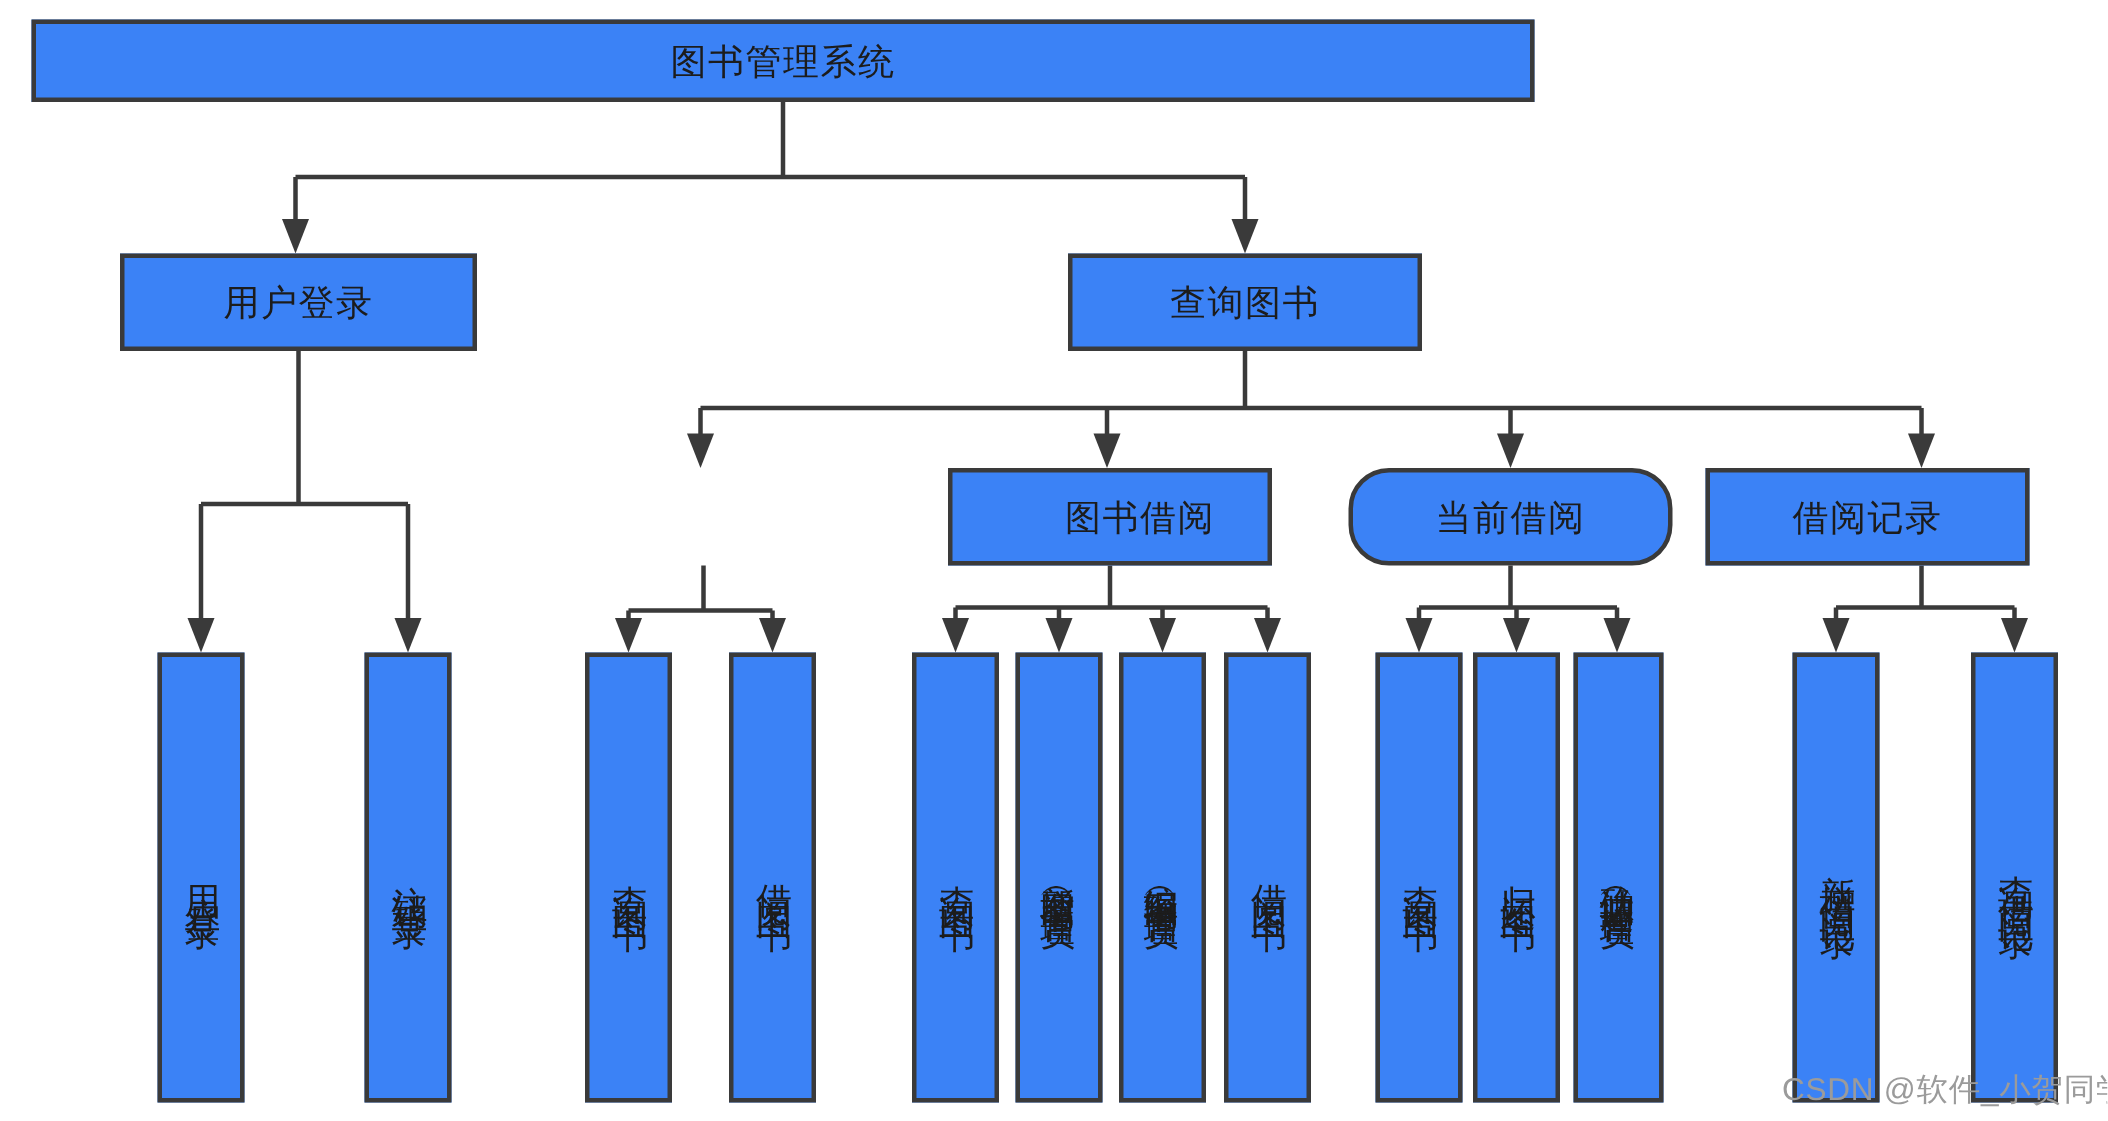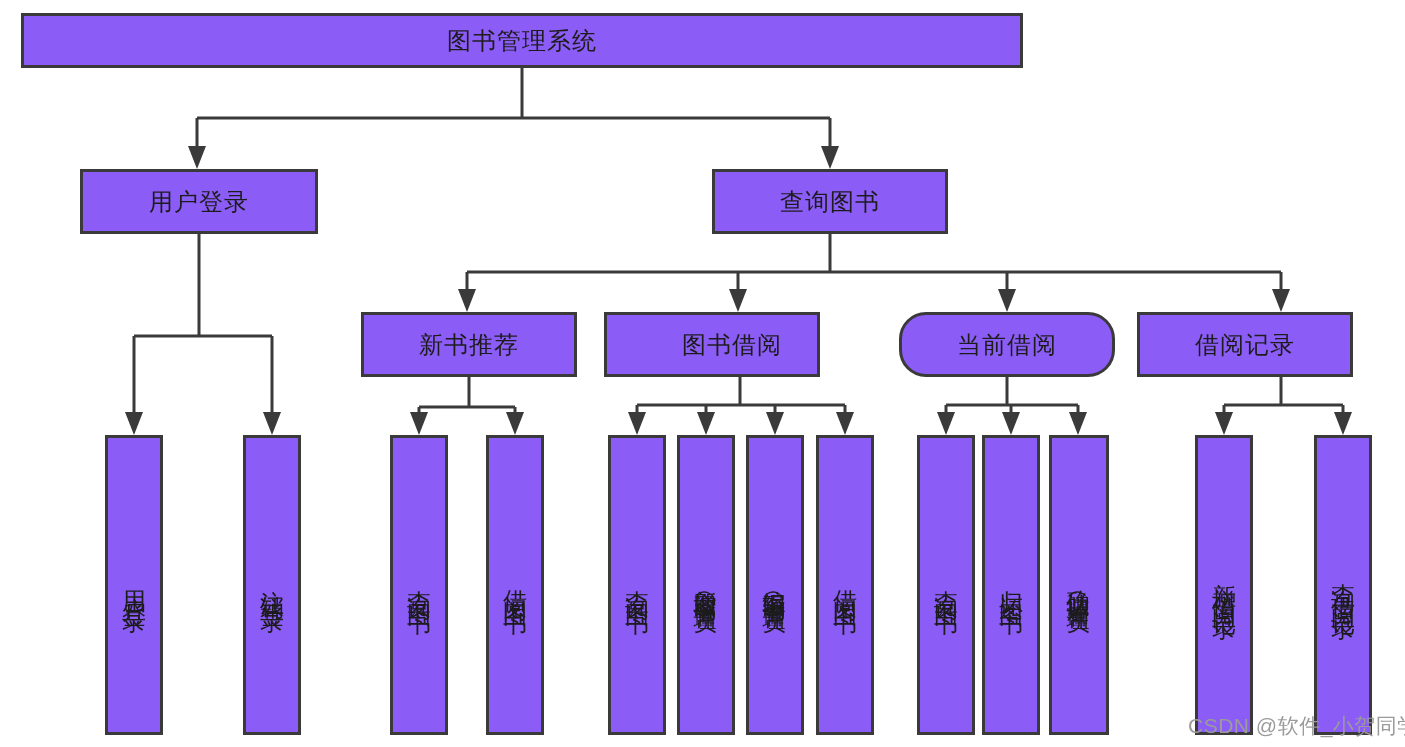--- a/index.html
+++ b/index.html
@@ -8,21 +8,21 @@
     width:1405px;height:747px;
     background:#ffffff;
     font-family:"Liberation Sans","DejaVu Sans",sans-serif;
     overflow:hidden;
   }
   #wires{position:absolute;left:0;top:0;width:1405px;height:747px;}
   .box{
     position:absolute;
     box-sizing:border-box;
     border:3px solid #3a3a3a;
-    background:#8b5cf6;
+    background:#3b82f6;
     display:flex;
     align-items:center;
     justify-content:center;
     color:#1c1c1c;
   }
   .hbox{font-size:24px;letter-spacing:1px;}
   .vbox .vt{
     writing-mode:vertical-rl;
     text-orientation:mixed;
     white-space:nowrap;
@@ -31,21 +31,21 @@
     color:#1c1c1c;
   }
   .vbox .vt.tight{font-size:23px;letter-spacing:3px;}
   
   .n-root{left:21px;top:13px;width:1002px;height:55px;}
   
   .n-l2a{left:80px;top:169px;width:238px;height:65px;}
   .n-l2b{left:712px;top:169px;width:236px;height:65px;}
   
   .n-l3{top:312px;width:216px;height:65px;}
-  .n-l3a{left:361px;} .n-l3b{left:604px;padding-left:40px;} .n-l3c{left:899px;border-radius:27px;} .n-l3d{left:1137px;}
+  .n-l3a{left:361px;} .n-l3b{left:632px;padding-left:40px;} .n-l3c{left:899px;border-radius:27px;} .n-l3d{left:1137px;}
   
   .leaf{top:435px;width:58px;height:300px;}
   .n-g1a{left:105px;} .n-g1b{left:243px;}
   .n-g2a{left:390px;} .n-g2b{left:486px;}
   .n-g3a{left:608px;} .n-g3b{left:677px;} .n-g3c{left:746px;} .n-g3d{left:816px;}
   .n-g4a{left:917px;} .n-g4b{left:982px;} .n-g4c{left:1049px;width:60px;}
   .n-g5a{left:1195px;} .n-g5b{left:1314px;}
   .watermark{
     position:absolute;
     left:1188px;top:712px;
@@ -112,23 +112,20 @@
     <span>图书管理系统</span>
   </div>
 
   <div class="box hbox n-l2a">
     <span>用户登录</span>
   </div>
   <div class="box hbox n-l2b">
     <span>查询图书</span>
   </div>
 
-  <div class="box hbox n-l3 n-l3a">
-    <span>新书推荐</span>
-  </div>
   <div class="box hbox n-l3 n-l3b">
     <span>图书借阅</span>
   </div>
   <div class="box hbox n-l3 n-l3c">
     <span>当前借阅</span>
   </div>
   <div class="box hbox n-l3 n-l3d">
     <span>借阅记录</span>
   </div>
 

